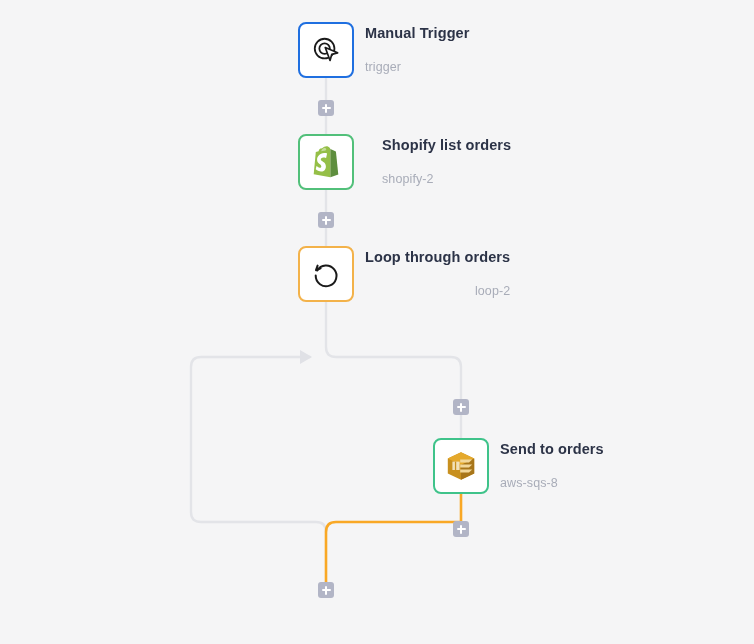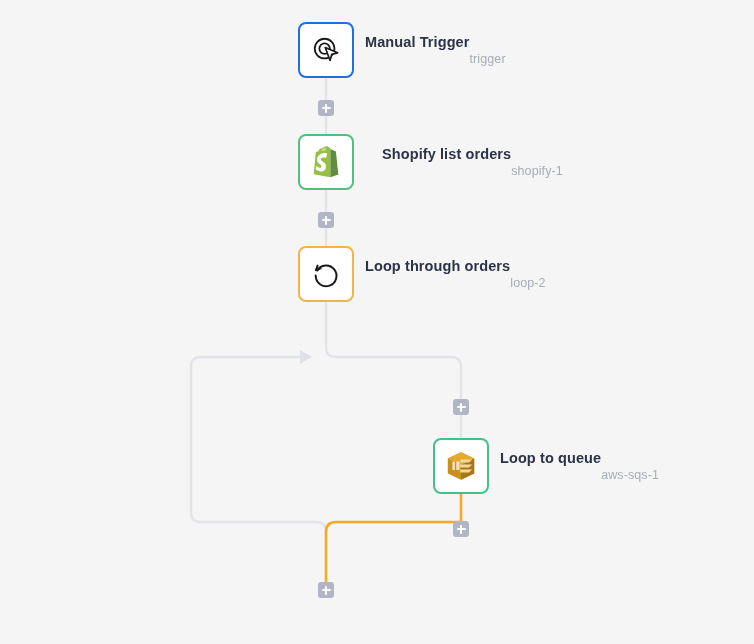--- a/index.html
+++ b/index.html
@@ -48,21 +48,21 @@
     justify-content: center;
     flex: 0 0 auto;
   }
   .node-box.trigger  { border-color: #1f6fe0; }
   .node-box.shopify  { border-color: #52c07a; }
   .node-box.loop     { border-color: #f3b24a; }
   .node-box.sqs      { border-color: #3fc38a; }
 
   .node-text {
     display: flex;
-    flex-direction: row;
+    flex-direction: column;
     justify-content: center;
     line-height: 1.15;
     white-space: nowrap;
   }
   .node-title {
     font-size: 14.5px;
     font-weight: 600;
     color: #2c3347;
     letter-spacing: 0.1px;
   }
@@ -145,21 +145,21 @@
           <path d="M14.6,13.1 C14.6,13.1 13.2,12.3 11.6,12.5 C9.3,12.8 9.3,14.2 9.3,14.6
                    C9.4,16.5 14.3,16.9 14.4,21.2 C14.4,24.6 12.4,26.7 9.5,26.5
                    C6.0,26.3 4.2,24.2 4.2,24.2 L5.0,21.0 C5.0,21.0 6.9,22.6 8.4,22.7
                    C9.4,22.8 9.8,22.0 9.8,21.4 C9.7,18.9 5.7,19.0 5.6,15.1
                    C5.5,11.8 7.9,8.4 12.8,8.1 C14.7,8.0 15.6,8.5 15.6,8.5 L14.6,13.1 Z" fill="#ffffff"></path>
         </svg>
       </span>
     </div>
     <div class="node-text">
       <span class="node-title">Shopify list orders</span>
-      <span class="node-sub">shopify-1</span>
+      <span class="node-sub">shopify-2</span>
     </div>
   </div>
 
   <div class="node" style="left:298px; top:246px;text-align:right;">
     <div class="node-box loop">
       <span>
         <svg class="icon-svg" width="32" height="32" viewBox="0 0 32 32">
           <path d="M7.2,12.4 A10.4,10.4 0 1 1 5.7,17.6" fill="none" stroke="#1a1a1a" stroke-width="2" stroke-linecap="round"></path>
           <path d="M10.6,10.4 L6.0,12.2 L7.6,7.6" fill="none" stroke="#1a1a1a" stroke-width="2" stroke-linecap="round" stroke-linejoin="round"></path>
         </svg>
@@ -180,22 +180,22 @@
           <path d="M16,15.0 L29.2,8.6 L29.2,23.4 L16,29.8 Z" fill="#a8761a"></path>
           <rect x="7.4" y="11.6" width="7.2" height="8.4" fill="#f2e2bb"></rect>
           <rect x="9.9" y="11.6" width="1.3" height="8.4" fill="#c8901f"></rect>
           <path d="M15.2,9.4 L27.2,9.4 L24.0,12.6 L15.2,12.6 Z" fill="#f2d79a"></path>
           <path d="M15.2,14.4 L27.2,14.4 L24.0,17.6 L15.2,17.6 Z" fill="#f2d79a"></path>
           <path d="M15.2,19.4 L27.2,19.4 L24.0,22.6 L15.2,22.6 Z" fill="#f2d79a"></path>
         </svg>
       </span>
     </div>
     <div class="node-text">
-      <span class="node-title">Loop to queue</span>
-      <span class="node-sub">aws-sqs-1</span>
+      <span class="node-title">Send to orders</span>
+      <span class="node-sub">aws-sqs-8</span>
     </div>
   </div>
 
   <div class="plus" style="left:318px; top:100px;"></div>
   <div class="plus" style="left:318px; top:212px;"></div>
   <div class="plus" style="left:453px; top:399px;"></div>
   <div class="plus" style="left:453px; top:521px;"></div>
   <div class="plus" style="left:318px; top:582px;"></div>
 
 </div>

